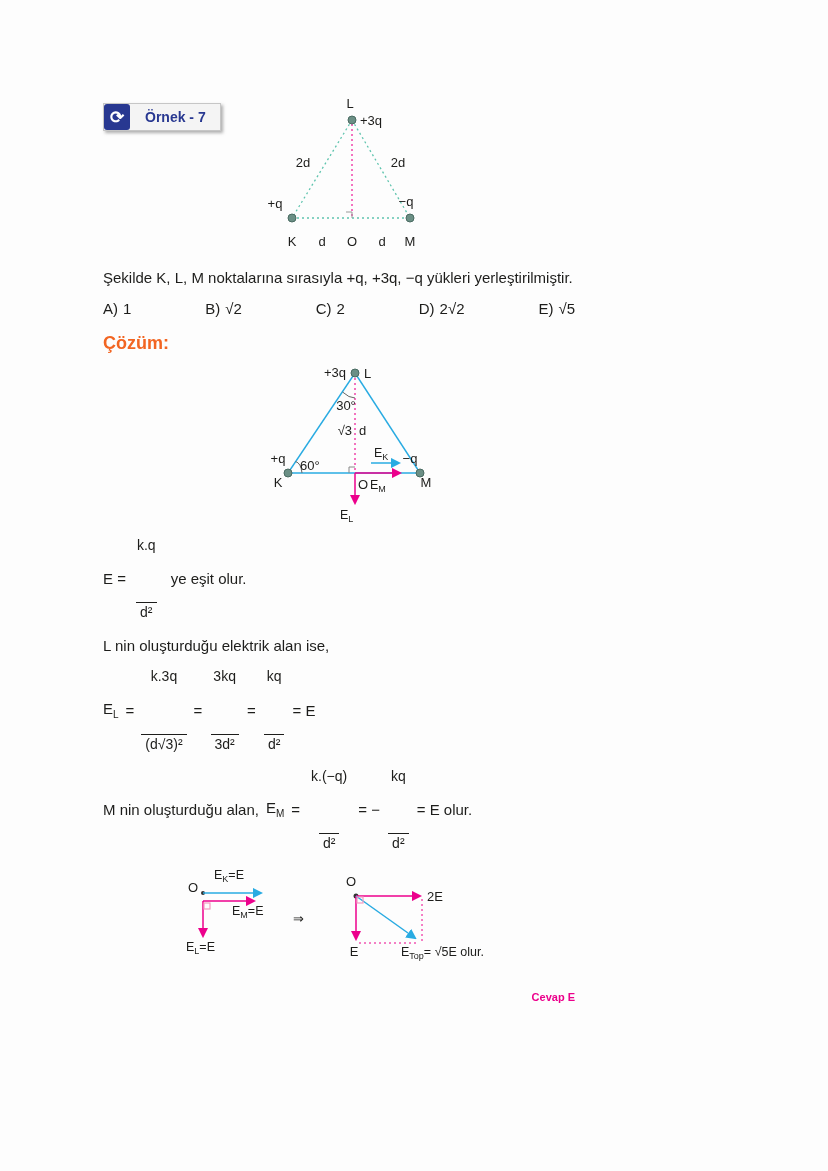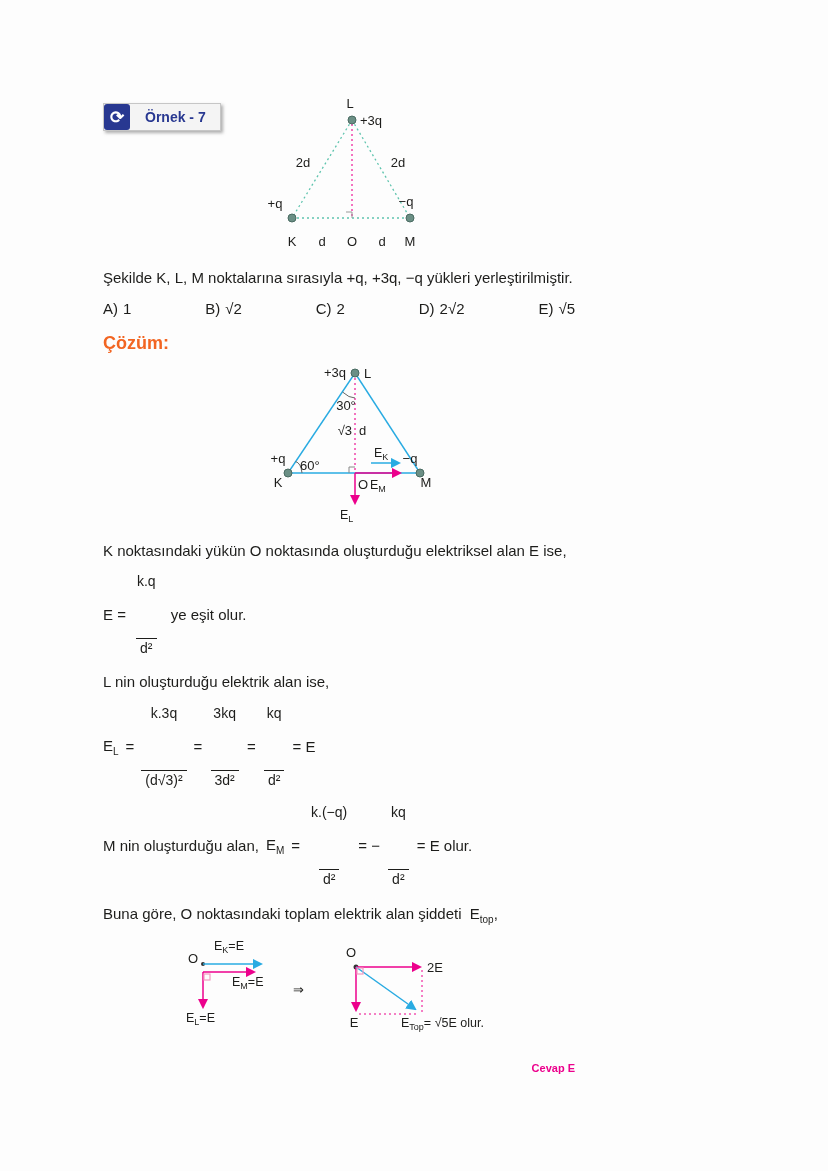--- a/index.html
+++ b/index.html
@@ -157,21 +157,20 @@
       <text x="20" y="131" text-anchor="middle">K</text>
       <text x="100" y="133" text-anchor="start">O</text>
       <text x="152" y="107" text-anchor="middle">−q</text>
       <text x="168" y="131" text-anchor="middle">M</text>
       <text x="116" y="101" text-anchor="start" class="elabel"><tspan>E</tspan><tspan class="svgsub" dy="3">K</tspan></text>
       <text x="112" y="133" text-anchor="start" class="elabel"><tspan>E</tspan><tspan class="svgsub" dy="3">M</tspan></text>
       <text x="82" y="163" text-anchor="start" class="elabel"><tspan>E</tspan><tspan class="svgsub" dy="3">L</tspan></text>
     </svg>
   </div>
 
-  <p class="body-text" style="margin-top:8px;">K noktasındaki yükün O noktasında oluşturduğu elektriksel alan E ise,</p>
 
   <div class="formula-row">
     <span>E =</span>
     <span class="frac">
         <span class="num">k.q</span>
         <span class="den">d²</span>
       </span>
     <span style="margin-left:4px;">ye eşit olur.</span>
   </div>
 
@@ -206,24 +205,20 @@
         <span class="den">d²</span>
       </span>
     <span>= −</span>
     <span class="frac">
         <span class="num">kq</span>
         <span class="den">d²</span>
       </span>
     <span>= E  olur.</span>
   </div>
 
-  <p class="body-text">
-    <span>Buna göre, O noktasındaki toplam elektrik alan şiddeti</span>
-    <span style="margin-left:4px;"><span>E</span><sub>top</sub></span><span>,</span>
-  </p>
 
   <div class="vectors-wrap">
     <svg width="430" height="105" viewBox="0 0 430 105">
       <defs>
         <marker id="amgv" viewBox="0 0 10 10" refX="8" refY="5" markerWidth="7" markerHeight="7" orient="auto">
             <path d="M0,0 L10,5 L0,10 z" fill="#ec008c"></path>
           </marker>
         <marker id="acyv" viewBox="0 0 10 10" refX="8" refY="5" markerWidth="7" markerHeight="7" orient="auto">
             <path d="M0,0 L10,5 L0,10 z" fill="#29abe2"></path>
           </marker>

